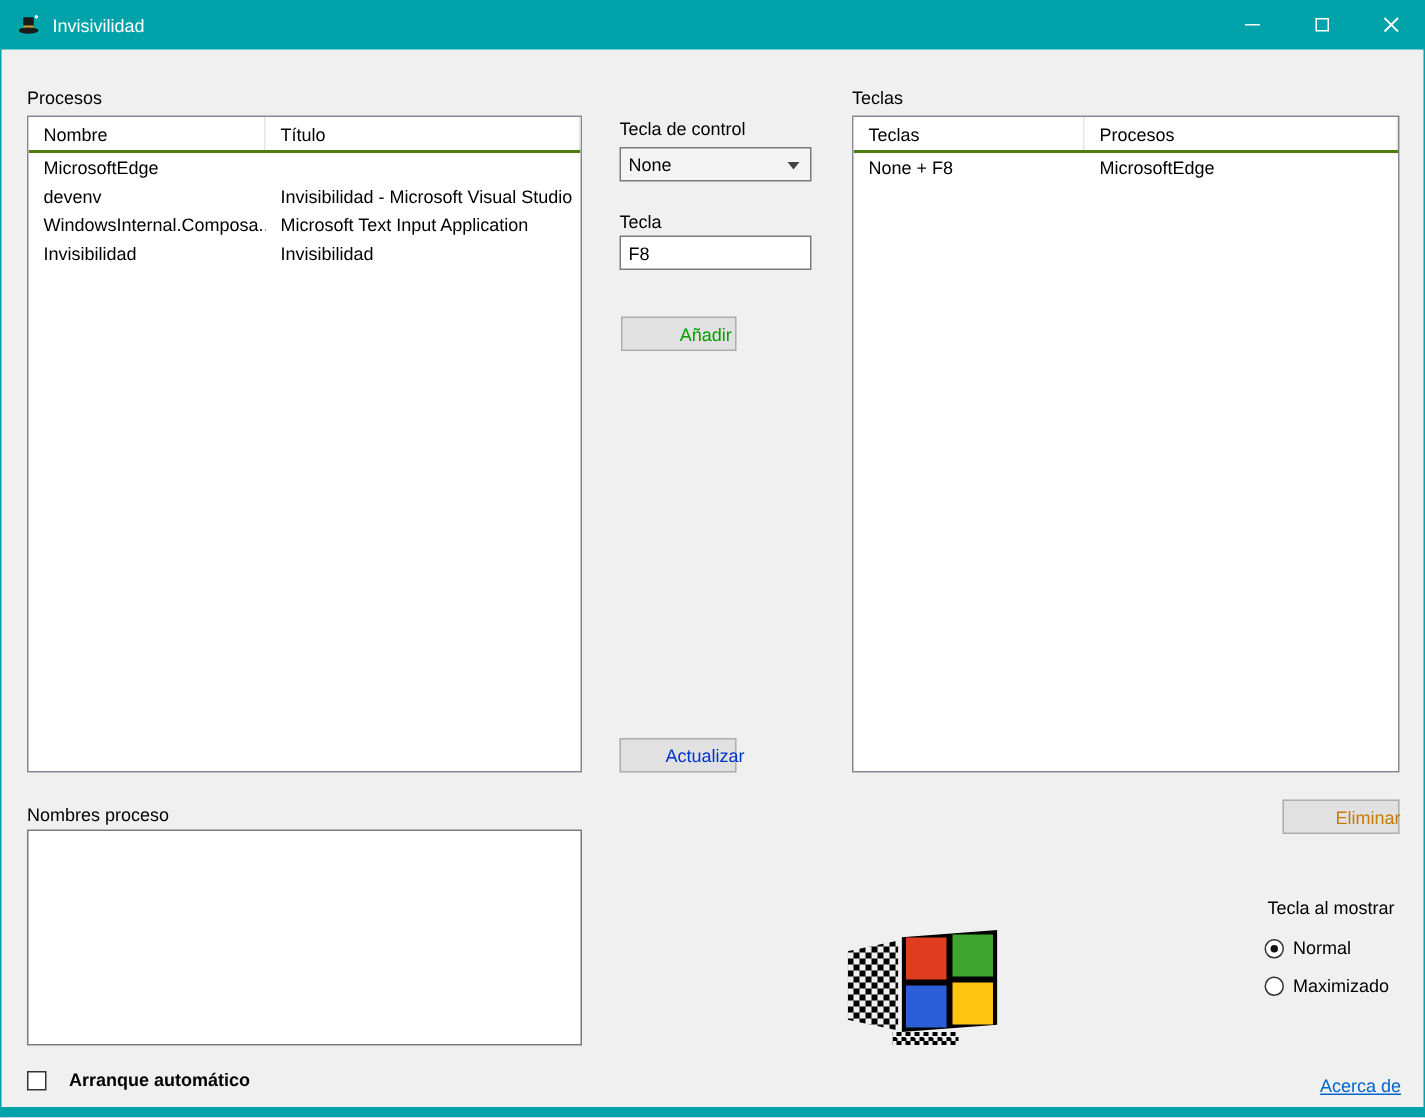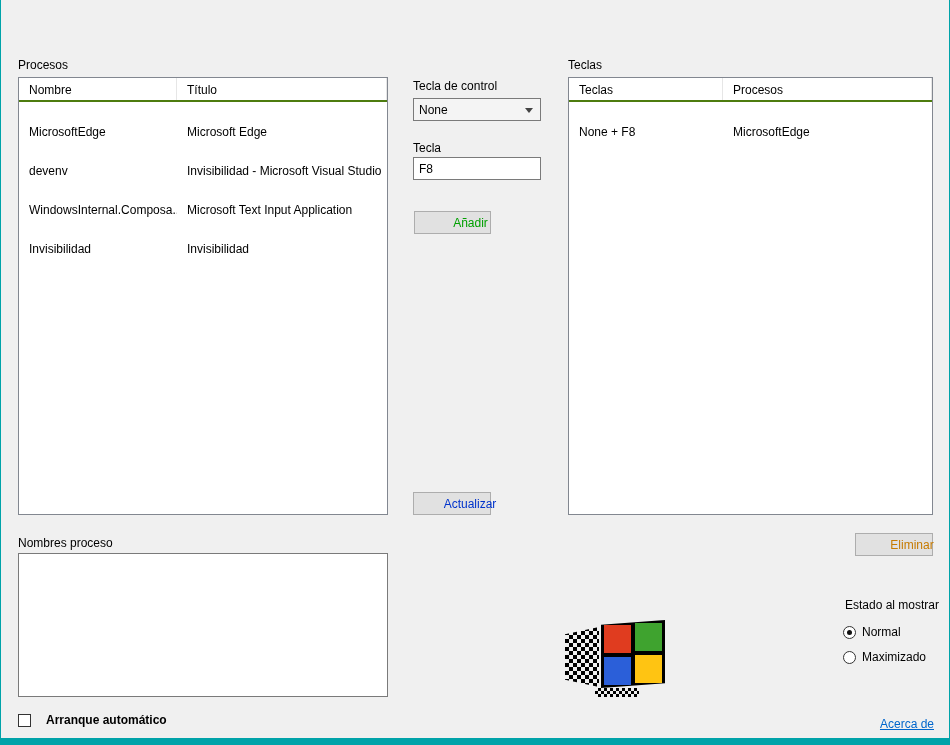--- a/index.html
+++ b/index.html
@@ -31,21 +31,21 @@
   .lbl { position:absolute; font-size:12px; color:#000; white-space:nowrap; }
 
   
   .listview {
     position:absolute; background:#fff; border:1px solid #828790; overflow:hidden;
   }
   .lv-left  { left:18px;  top:77px; width:370px; height:438px; }
   .lv-right { left:568px; top:77px; width:365px; height:438px; }
   .lv-header { display:flex; height:24px; background:#fff; border-bottom:2px solid #4d7c0f; }
   .lv-col { padding:5px 0 0 10px; font-size:12px; color:#000; border-right:1px solid #e6e6e6; overflow:hidden; white-space:nowrap; }
-  .lv-row { display:flex; height:19px; align-items:center;margin-top:20px; }
+  .lv-row { display:flex; height:19px; align-items:center; }
   .lv-cell { padding-left:10px; font-size:12px; overflow:hidden; white-space:nowrap; }
   .lv-left  .c1 { width:158px; flex:0 0 158px; }
   .lv-left  .c2 { flex:1; }
   .lv-right .c1 { width:154px; flex:0 0 154px; }
   .lv-right .c2 { flex:1; }
 
   
   .combo {
     position:absolute; left:413px; top:98px; width:128px; height:23px;
     background:#f4f4f4; border:1px solid #7a7a7a;
@@ -118,31 +118,54 @@
   .link {
     position:absolute; right:16px; top:717px; color:#0066cc;
     text-decoration:underline; font-size:12px; cursor:pointer;
   }
 </style>
 </head>
 <body>
 
 <div class="window">
 
+  <div class="titlebar">
+    <span class="app-icon">
+      <svg width="16" height="16" viewBox="0 0 16 16">
+        <rect x="4.5" y="2.5" width="7" height="8" fill="#1b1b1b"></rect>
+        <rect x="4.5" y="8" width="7" height="1.6" fill="#caa23a"></rect>
+        <ellipse cx="8" cy="11.4" rx="6.6" ry="2.1" fill="#1b1b1b"></ellipse>
+        <rect x="12.2" y="1.2" width="2" height="2" fill="#fff" transform="rotate(45 13.2 2.2)"></rect>
+      </svg>
+    </span>
+    <span class="title">Invisivilidad</span>
+    <div class="caption-buttons">
+      <div class="cap-btn">
+        <span class="glyph-min"></span>
+      </div>
+      <div class="cap-btn">
+        <span class="glyph-max"></span>
+      </div>
+      <div class="cap-btn">
+        <svg width="11" height="11" viewBox="0 0 11 11">
+          <path d="M1 1 L10 10 M10 1 L1 10" stroke="#fff" stroke-width="1.2"></path>
+        </svg>
+      </div>
+    </div>
+  </div>
 
   <div class="lbl" style="left:18px; top:58px;">Procesos</div>
 
   <div class="listview lv-left">
     <div class="lv-header">
       <div class="lv-col c1">Nombre</div>
       <div class="lv-col c2">Título</div>
     </div>
     <div class="lv-row">
       <div class="lv-cell c1">MicrosoftEdge</div>
-      <div class="lv-cell c2">Microsoft Edge</div>
     </div>
     <div class="lv-row">
       <div class="lv-cell c1">devenv</div>
       <div class="lv-cell c2">Invisibilidad - Microsoft Visual Studio</div>
     </div>
     <div class="lv-row">
       <div class="lv-cell c1">WindowsInternal.Composa...</div>
       <div class="lv-cell c2">Microsoft Text Input Application</div>
     </div>
     <div class="lv-row">
@@ -187,21 +210,21 @@
     <div class="trail"></div>
     <div class="flag">
       <div class="pane pane-red"></div>
       <div class="pane pane-green"></div>
       <div class="pane pane-blue"></div>
       <div class="pane pane-yellow"></div>
     </div>
     <div class="trail-bottom"></div>
   </div>
 
-  <div class="lbl" style="left:845px; top:598px;">Estado al mostrar</div>
+  <div class="lbl" style="left:845px; top:598px;">Tecla al mostrar</div>
 
   <div class="radio-row" style="left:843px; top:625px;">
     <span class="radio checked"></span>
     <span>Normal</span>
   </div>
   <div class="radio-row" style="left:843px; top:650px;">
     <span class="radio"></span>
     <span>Maximizado</span>
   </div>
 

